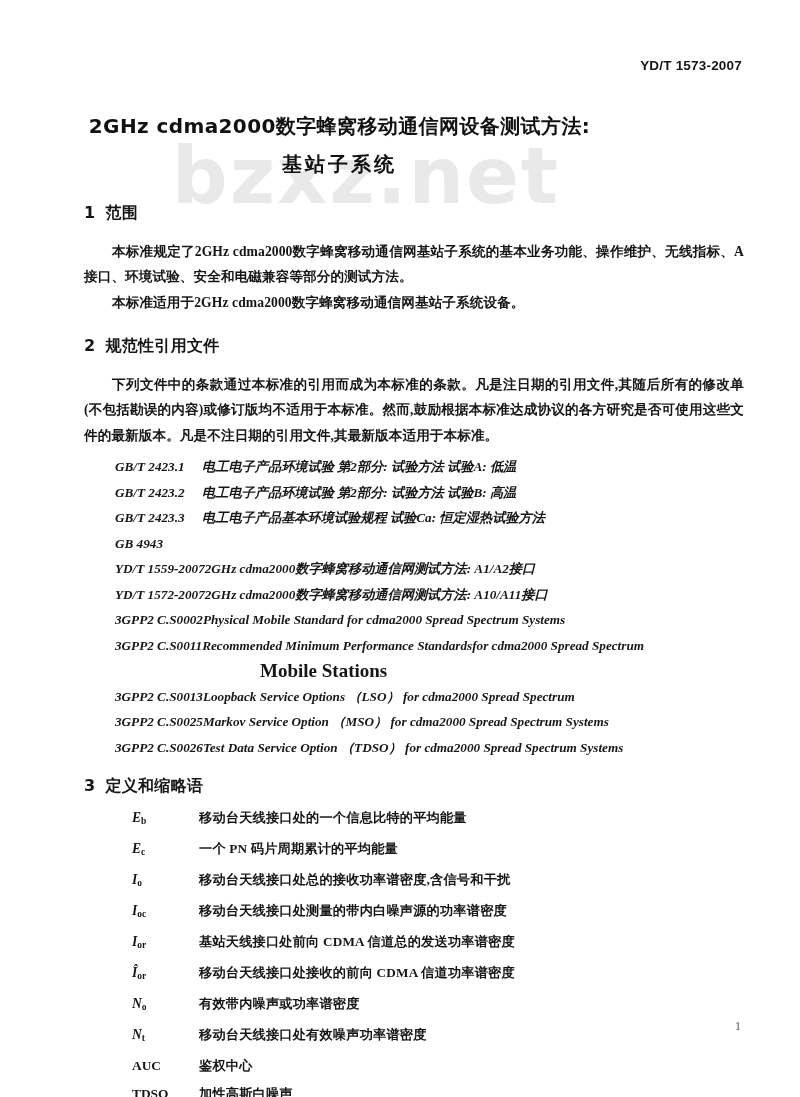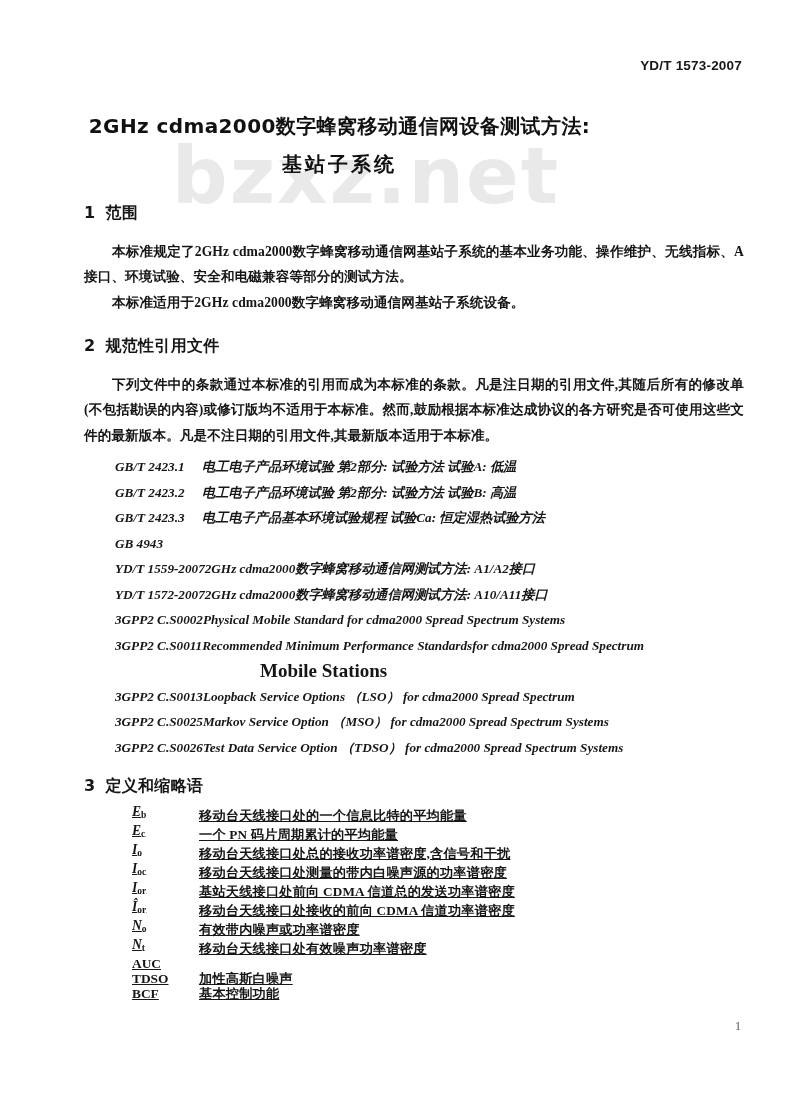--- a/index.html
+++ b/index.html
@@ -124,23 +124,22 @@
   }
 
   
   .def-list {
     margin: 5px 0 0 0;
     padding: 0;
     list-style: none;
   }
   .def-row {
     display: flex;
-    align-items: flex-end;
-    line-height: 15px;
-    text-decoration: underline;
+    align-items: flex-start;
+    line-height: 28px;
   }
   .def-sym {
     flex: 0 0 115px;
     padding-left: 48px;
     box-sizing: border-box;
     font-style: italic;
     font-weight: 700;
     font-size: 13.6px;
     white-space: nowrap;
   }
@@ -285,20 +284,21 @@
         <li class="def-row">
           <span class="def-sym"><span>N</span><sub>o</sub></span>
           <span class="def-text">有效带内噪声或功率谱密度</span>
         </li>
         <li class="def-row">
           <span class="def-sym"><span>N</span><sub>t</sub></span>
           <span class="def-text">移动台天线接口处有效噪声功率谱密度</span>
         </li>
         <li class="def-row">
           <span class="def-sym abbr">AUC</span>
+          <span class="def-text">鉴权中心</span>
         </li>
         <li class="def-row">
           <span class="def-sym abbr">TDSO</span>
           <span class="def-text">加性高斯白噪声</span>
         </li>
         <li class="def-row">
           <span class="def-sym abbr">BCF</span>
           <span class="def-text">基本控制功能</span>
         </li>
 

